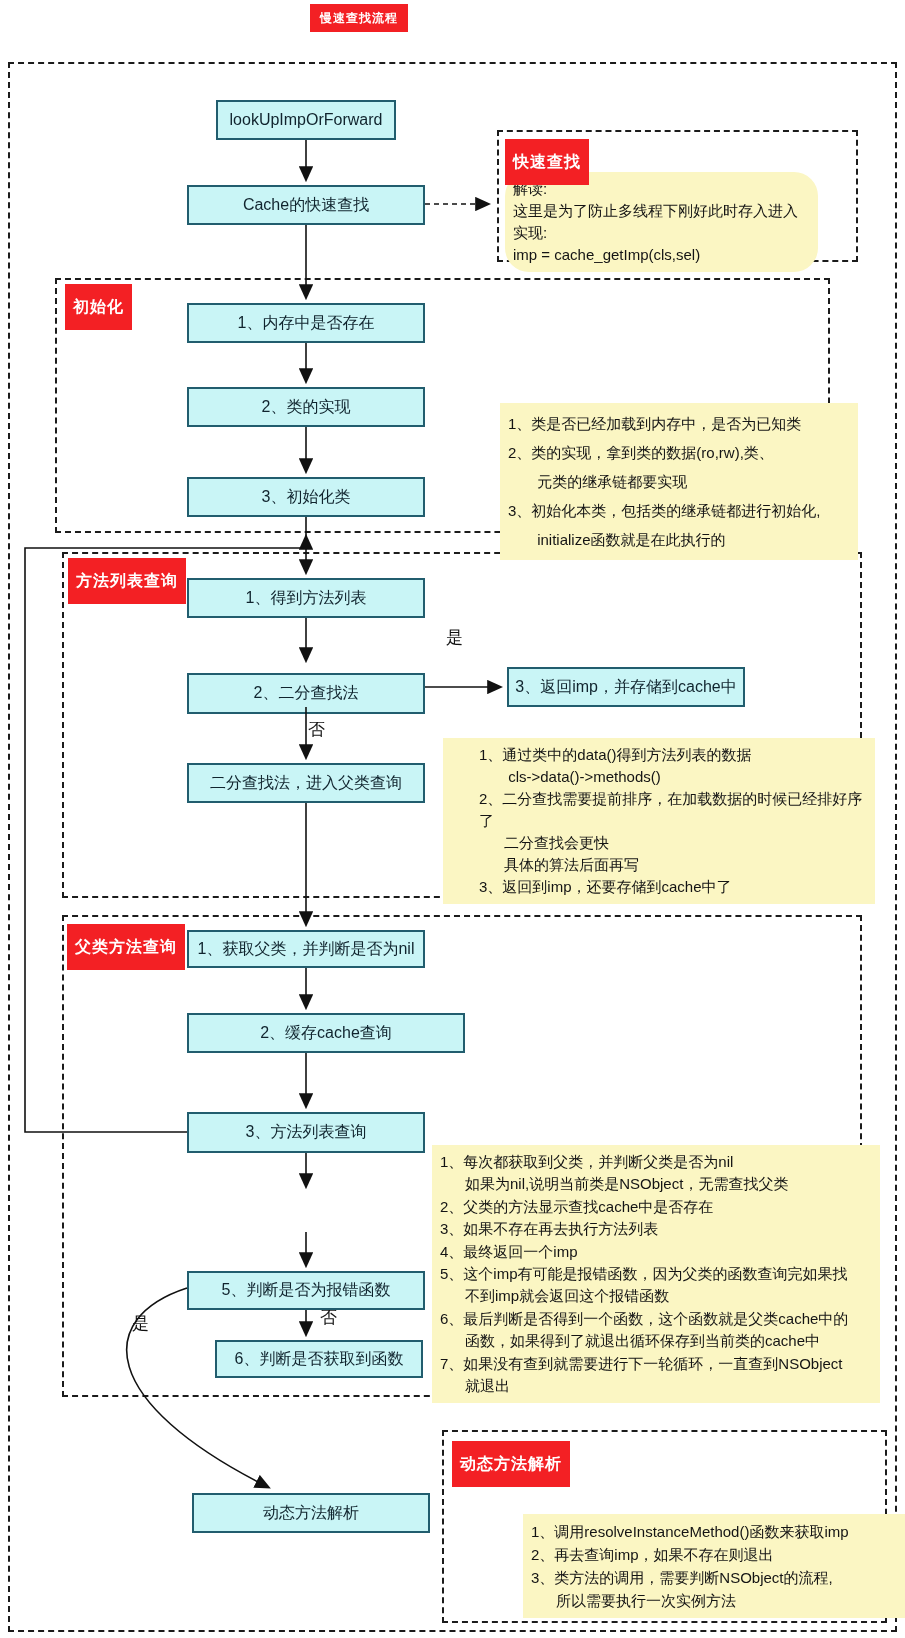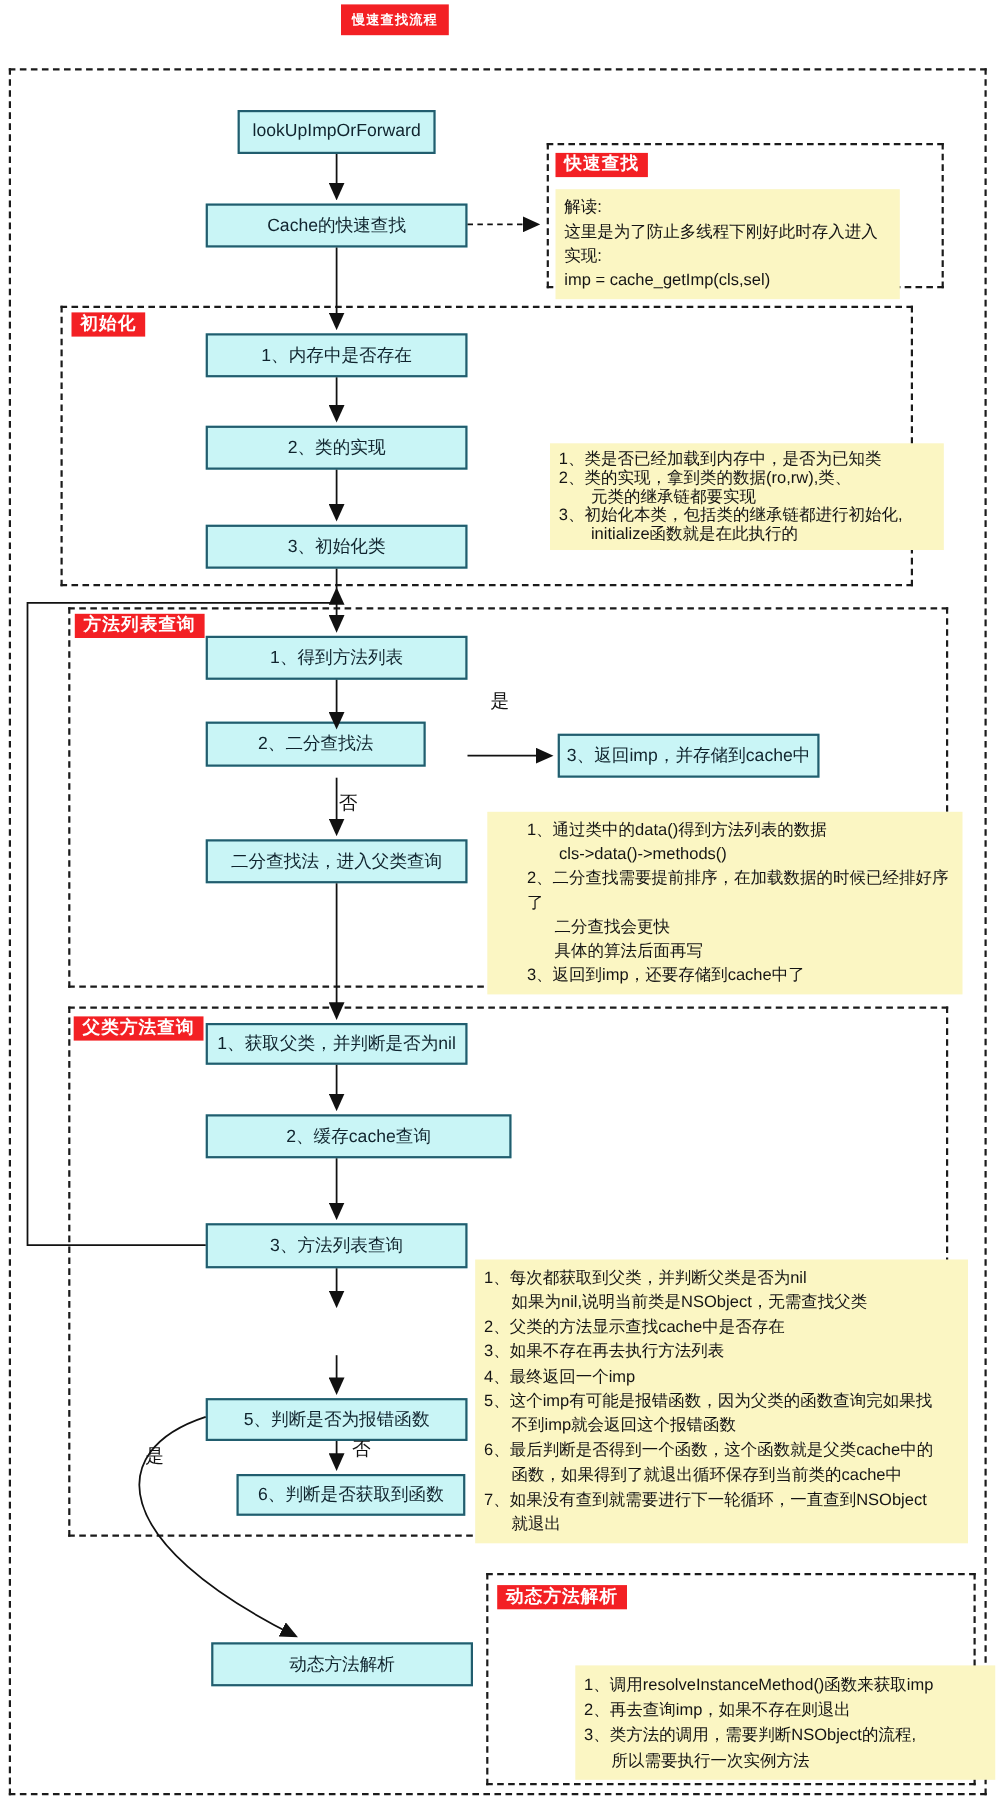--- a/index.html
+++ b/index.html
@@ -3,21 +3,21 @@
 <meta charset="utf-8">
 <style>
   html,body{margin:0;padding:0;background:#ffffff;}
   .canvas{position:relative;width:905px;height:1638px;background:#ffffff;
           font-family:"Liberation Sans",sans-serif;overflow:hidden;color:#111;}
   .dashedrect{position:absolute;border:2px dashed #1b1b1b;box-sizing:border-box;}
   .flowbox{position:absolute;background:#c9f5f6;border:2px solid #215d6e;box-sizing:border-box;
            display:flex;align-items:center;justify-content:center;text-align:center;
            font-size:16px;color:#10242e;}
   .seclabel{position:absolute;background:#f32024;color:#ffffff;font-weight:bold;
-            font-size:16px;line-height:1;padding:3px 8px;letter-spacing:1px;}
+            font-size:16px;line-height:1;padding:15px 8px;letter-spacing:1px;}
   .note{position:absolute;background:#fbf6c3;font-size:15px;line-height:22px;color:#141414;
         white-space:pre-wrap;padding:6px 8px;box-sizing:border-box;}
   .lbl{position:absolute;font-size:17px;color:#111;}
   .titlebadge{position:absolute;left:310px;top:4px;background:#f32024;color:#fff;
               font-weight:bold;font-size:12px;padding:8px 10px;line-height:1;letter-spacing:1px;}
   .watermark{position:absolute;left:658px;top:1541px;color:#c3c3c3;opacity:.8;
              font-size:18px;letter-spacing:1px;}
   svg.overlay{position:absolute;left:0;top:0;z-index:6;pointer-events:none;}
   .z1{z-index:1}.z2{z-index:2}.z3{z-index:3}.z4{z-index:4}
 </style>
@@ -35,25 +35,25 @@
   <div class="dashedrect z1" style="left:62px;top:552px;width:800px;height:346px;"></div>
   <div class="dashedrect z1" style="left:62px;top:915px;width:800px;height:482px;"></div>
   <div class="dashedrect z1" style="left:442px;top:1430px;width:445px;height:193px;"></div>
 
   <div class="seclabel z4" style="left:505px;top:139px;">快速查找</div>
   <div class="seclabel z4" style="left:65px;top:284px;">初始化</div>
   <div class="seclabel z4" style="left:68px;top:558px;">方法列表查询</div>
   <div class="seclabel z4" style="left:67px;top:924px;">父类方法查询</div>
   <div class="seclabel z4" style="left:452px;top:1441px;">动态方法解析</div>
 
-  <div class="note z2" style="left:505px;top:172px;width:313px;">解读:
+  <div class="note z2" style="left:505px;top:172px;width:313px;border-radius:24px;">解读:
 这里是为了防止多线程下刚好此时存入进入
 实现:
 imp = cache_getImp(cls,sel)</div>
-  <div class="note z2" style="left:500px;top:403px;width:358px;line-height:17px;">1、类是否已经加载到内存中，是否为已知类
+  <div class="note z2" style="left:500px;top:403px;width:358px;line-height:29px;">1、类是否已经加载到内存中，是否为已知类
 2、类的实现，拿到类的数据(ro,rw),类、
        元类的继承链都要实现
 3、初始化本类，包括类的继承链都进行初始化,
        initialize函数就是在此执行的</div>
   <div class="note z2" style="left:443px;top:738px;width:432px;padding-left:36px;">1、通过类中的data()得到方法列表的数据
        cls-&gt;data()-&gt;methods()
 2、二分查找需要提前排序，在加载数据的时候已经排好序了
       二分查找会更快
       具体的算法后面再写
 3、返回到imp，还要存储到cache中了</div>
@@ -74,21 +74,21 @@
       所以需要执行一次实例方法</div>
 
   <div class="flowbox z3" style="left:187px;top:185px;width:238px;height:40px;">Cache的快速查找</div>
   <div class="flowbox z3" style="left:216px;top:100px;width:180px;height:40px;">lookUpImpOrForward</div>
 
   <div class="flowbox z3" style="left:187px;top:303px;width:238px;height:40px;">1、内存中是否存在</div>
   <div class="flowbox z3" style="left:187px;top:387px;width:238px;height:40px;">2、类的实现</div>
   <div class="flowbox z3" style="left:187px;top:477px;width:238px;height:40px;">3、初始化类</div>
 
   <div class="flowbox z3" style="left:187px;top:578px;width:238px;height:40px;">1、得到方法列表</div>
-  <div class="flowbox z3" style="left:187px;top:656px;width:200px;height:41px;">2、二分查找法</div>
+  <div class="flowbox z3" style="left:187px;top:673px;width:238px;height:41px;">2、二分查找法</div>
   <div class="flowbox z3" style="left:187px;top:763px;width:238px;height:40px;">二分查找法，进入父类查询</div>
   <div class="flowbox z3" style="left:507px;top:667px;width:238px;height:40px;">3、返回imp，并存储到cache中</div>
 
   <div class="flowbox z3" style="left:187px;top:930px;width:238px;height:38px;">1、获取父类，并判断是否为nil</div>
   <div class="flowbox z3" style="left:187px;top:1013px;width:278px;height:40px;">2、缓存cache查询</div>
   <div class="flowbox z3" style="left:187px;top:1112px;width:238px;height:41px;">3、方法列表查询</div>
   <div class="flowbox z3" style="left:187px;top:1271px;width:238px;height:39px;">5、判断是否为报错函数</div>
   <div class="flowbox z3" style="left:215px;top:1340px;width:208px;height:38px;">6、判断是否获取到函数</div>
 
   <div class="flowbox z3" style="left:192px;top:1493px;width:238px;height:40px;">动态方法解析</div>

